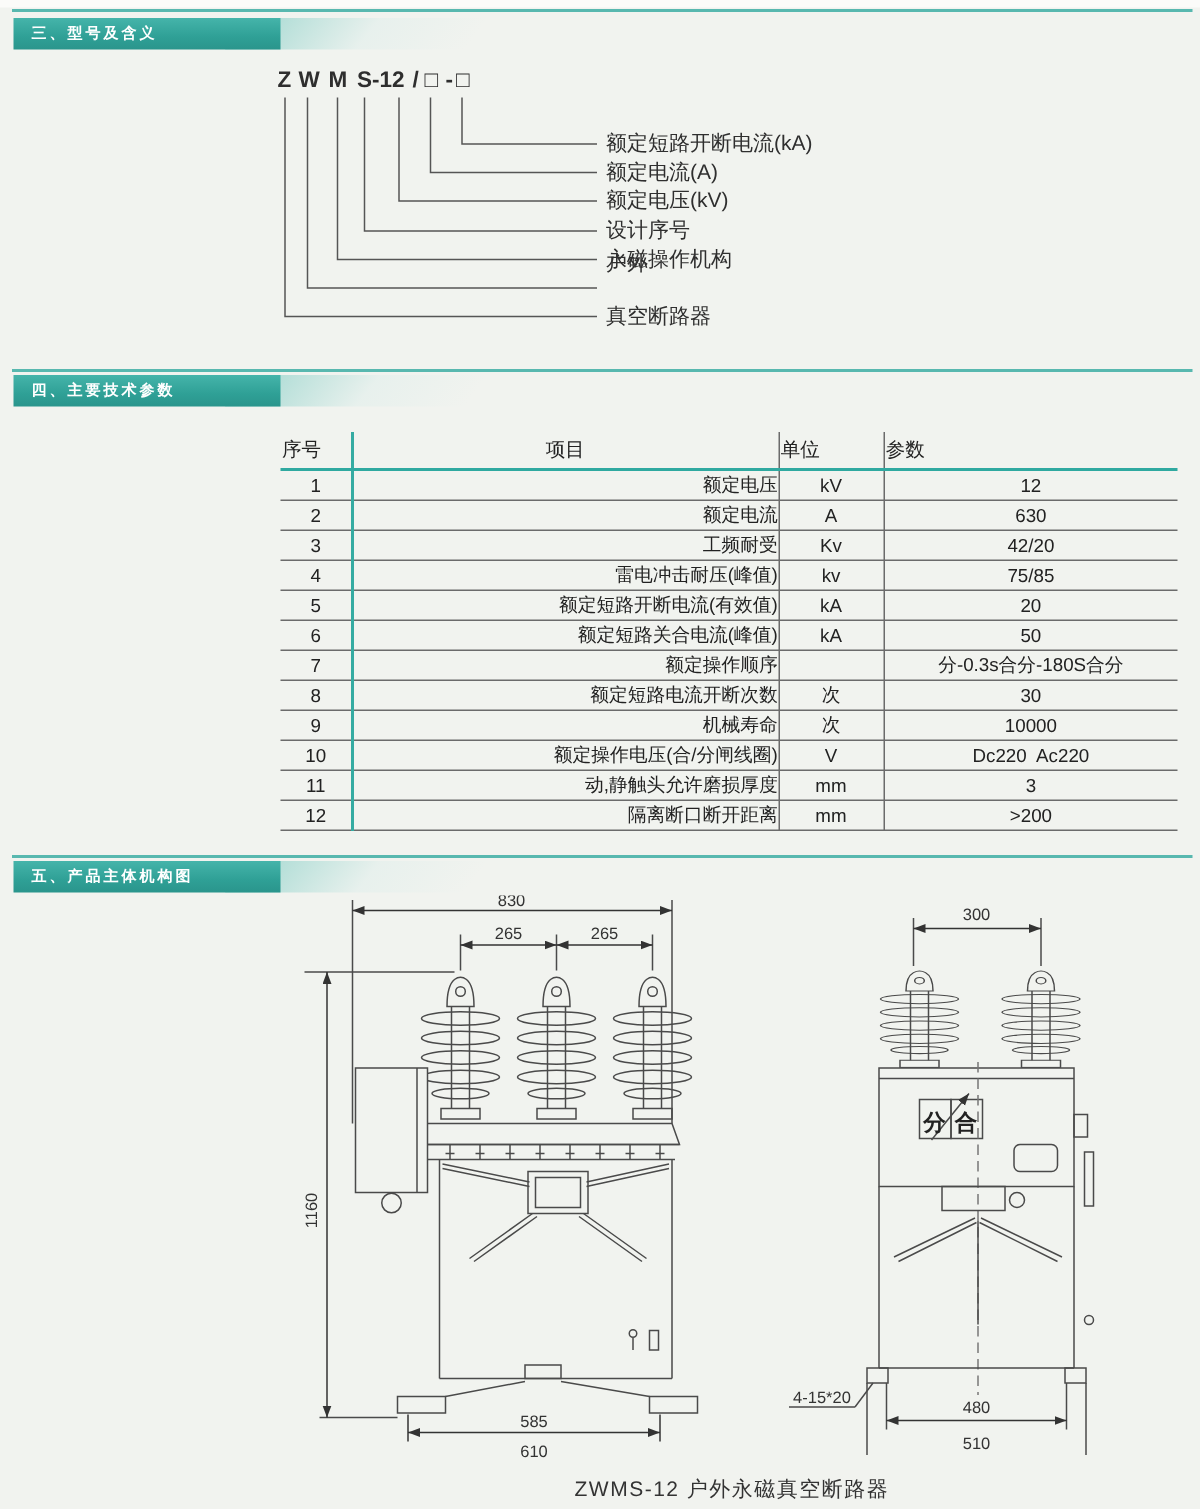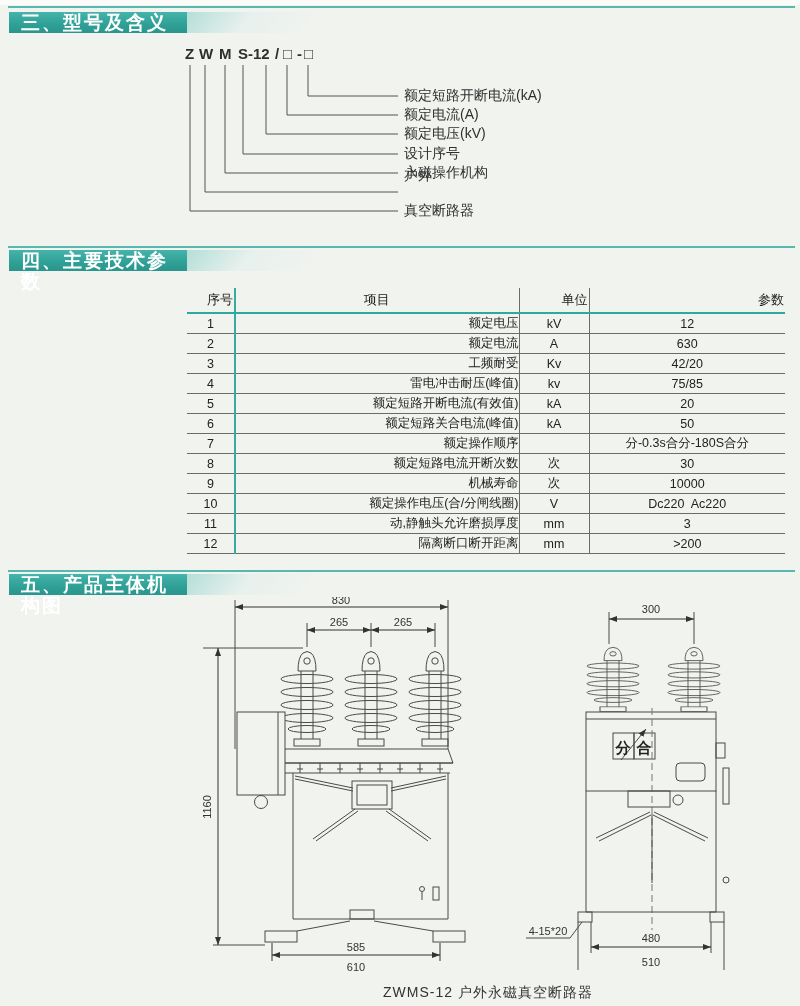--- a/index.html
+++ b/index.html
@@ -3,36 +3,36 @@
 <meta charset="utf-8">
 <style>
   html,body{margin:0;padding:0;}
   body{background:#d8d8d4;font-family:"Liberation Sans",sans-serif;}
   .page{position:relative;width:800px;height:1006px;background:#f1f3ef;overflow:hidden;margin:0 auto;}
   .page::before{content:"";position:absolute;top:0;left:0;right:0;height:5px;background:#fbfbf9;}
 
   .rule{position:absolute;left:8px;width:787px;height:2px;background:#58b8af;}
   .banner{position:absolute;left:9px;width:178px;height:21px;z-index:2;
           background:linear-gradient(180deg,#45b4aa 0%,#2fa096 60%,#2a958c 100%);
-          color:#fff;font-size:19px;font-weight:bold;letter-spacing:2px;
+          color:#fff;font-size:10px;font-weight:bold;letter-spacing:2px;
           line-height:21px;padding-left:12px;box-sizing:border-box;}
   .swoosh{position:absolute;height:21px;width:160px;z-index:1;
           background:linear-gradient(95deg,rgba(150,212,204,0.85) 0%,rgba(222,238,235,0.5) 55%,rgba(245,250,248,0) 100%);
           transform:skewX(-35deg);transform-origin:left bottom;}
 
   
   .model-diagram{position:absolute;left:180px;top:45px;width:430px;height:186px;}
   .code-row span{position:absolute;top:0;font-size:15px;font-weight:600;color:#2e2e2e;}
   .dlabel{position:absolute;left:224px;font-size:14px;color:#2f2f2f;white-space:nowrap;}
   .model-diagram svg{position:absolute;left:0;top:0;}
 
   
   .params{position:absolute;left:187px;top:288px;}
   table{border-collapse:collapse;table-layout:fixed;width:598px;color:#222;}
-  th{height:22px;font-weight:normal;font-size:13px;border-bottom:2px solid #2fa9a0;text-align:right;}
+  th{height:22px;font-weight:normal;font-size:13px;border-bottom:2px solid #2fa9a0;text-align:left;}
   td{height:19px;font-size:12.5px;border-bottom:1px solid #6b6b6b;text-align:center;padding:0;}
   th:first-child,td:first-child{border-right:2px solid #35aba2;}
   th:nth-child(2),td:nth-child(2){border-right:1px solid #6b6b6b;text-align:right;padding-left:14px;}
   th:nth-child(2){text-align:center;padding-left:0;}
   th:nth-child(3),td:nth-child(3){border-right:1px solid #6b6b6b;}
   td:last-child{white-space:pre;}
 
   
   .front-view{position:absolute;left:195px;top:597px;}
   .side-view{position:absolute;left:520px;top:600px;}

